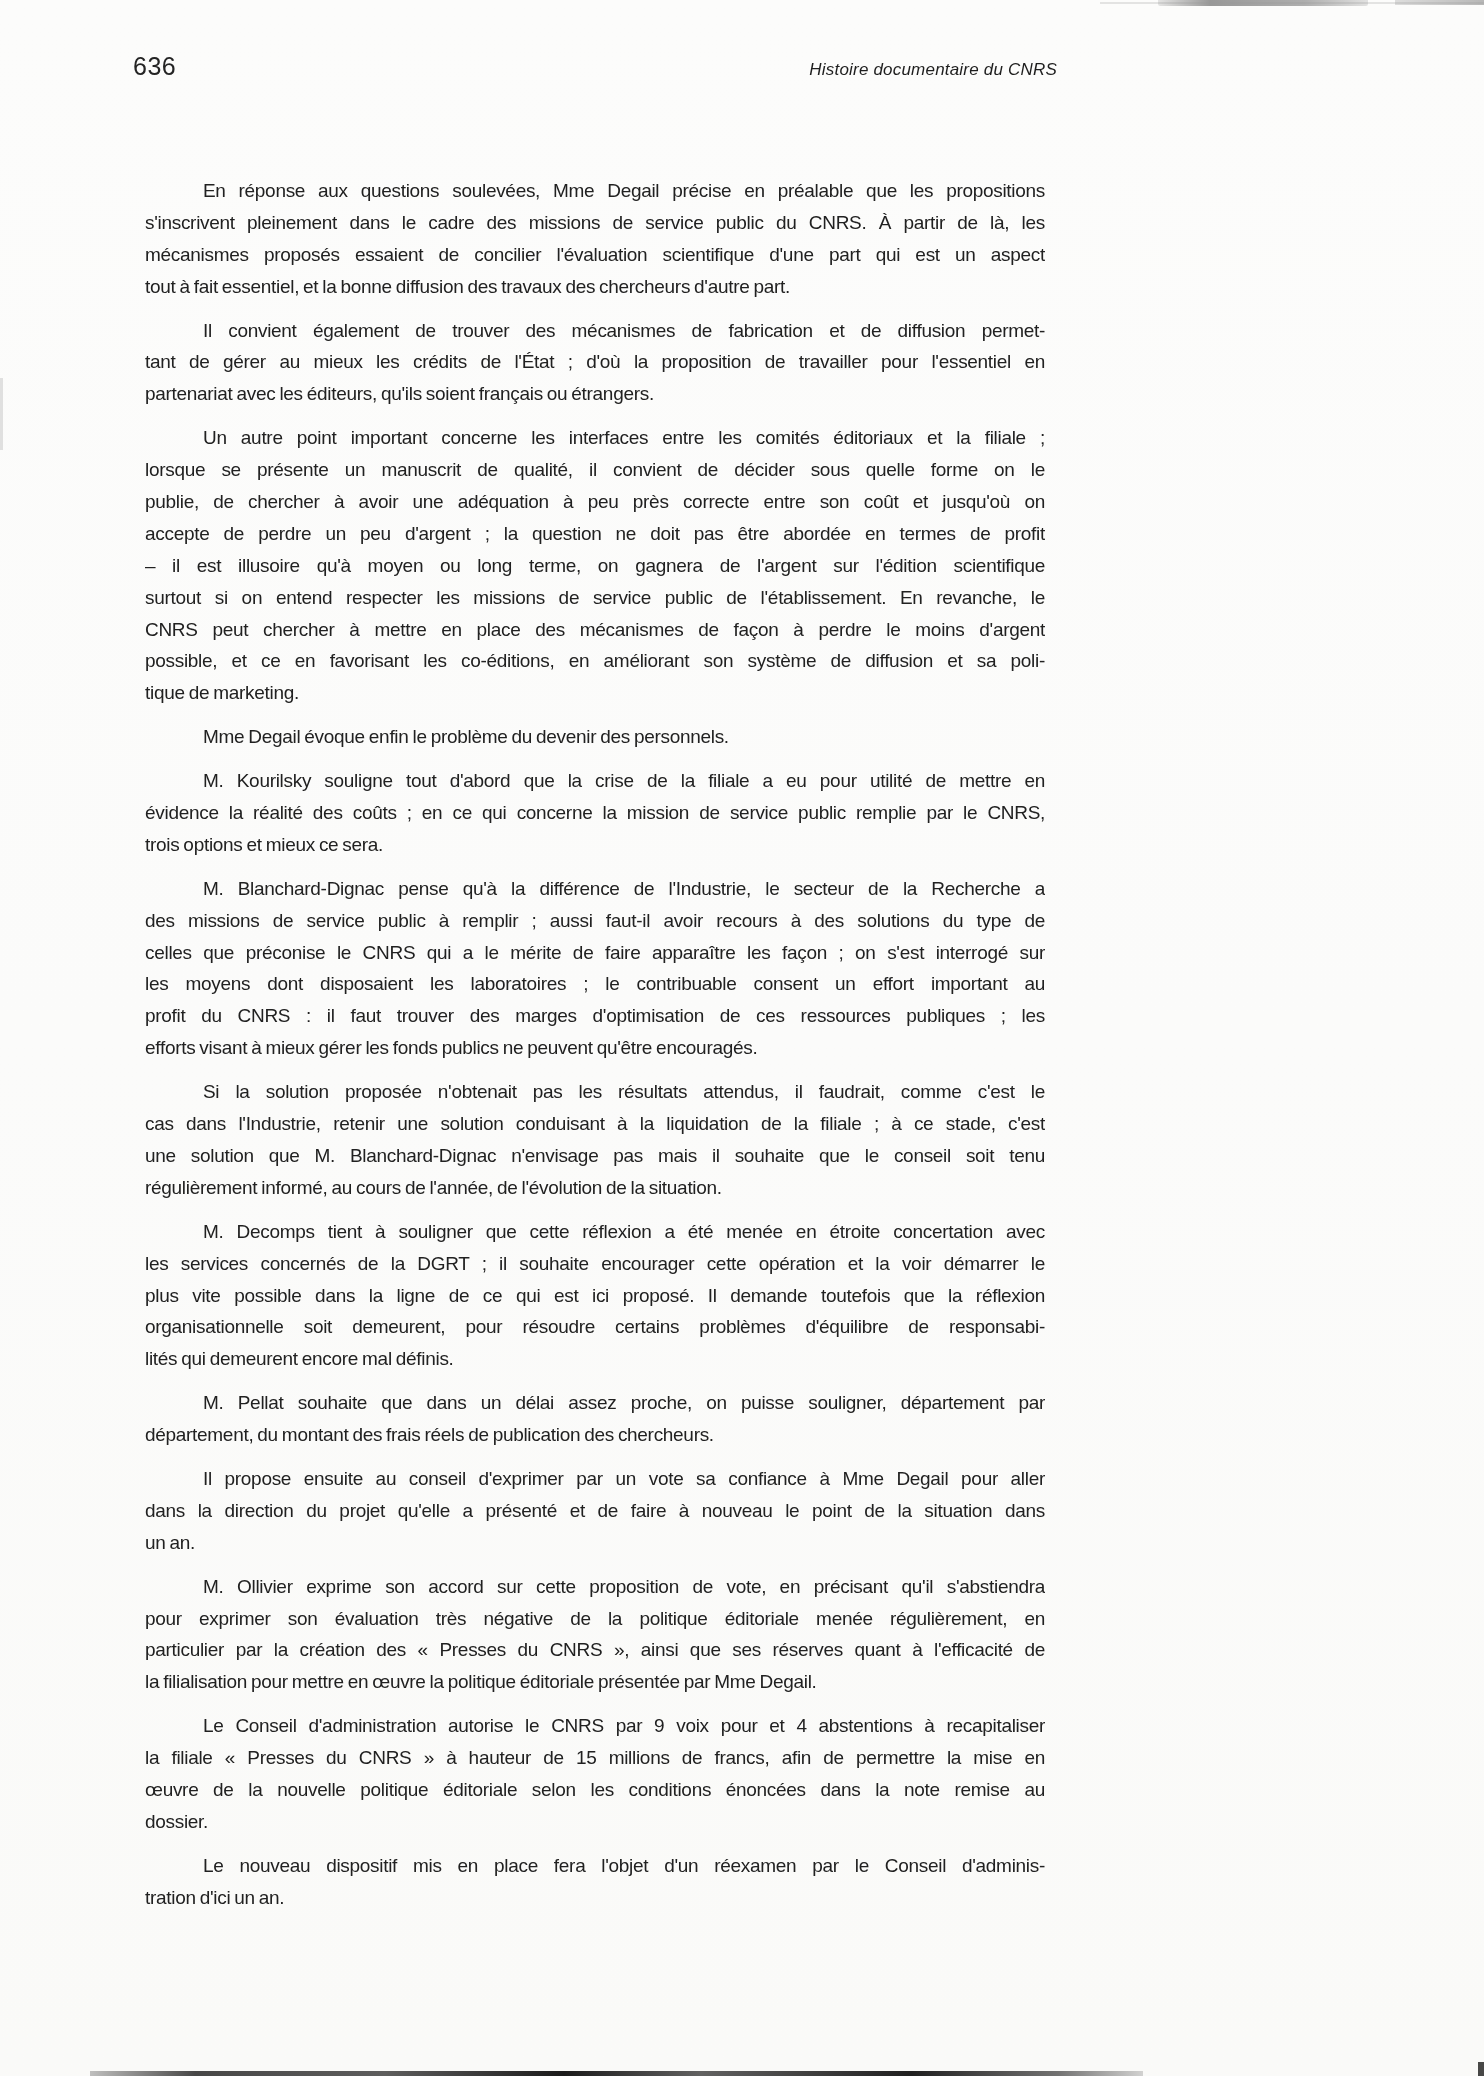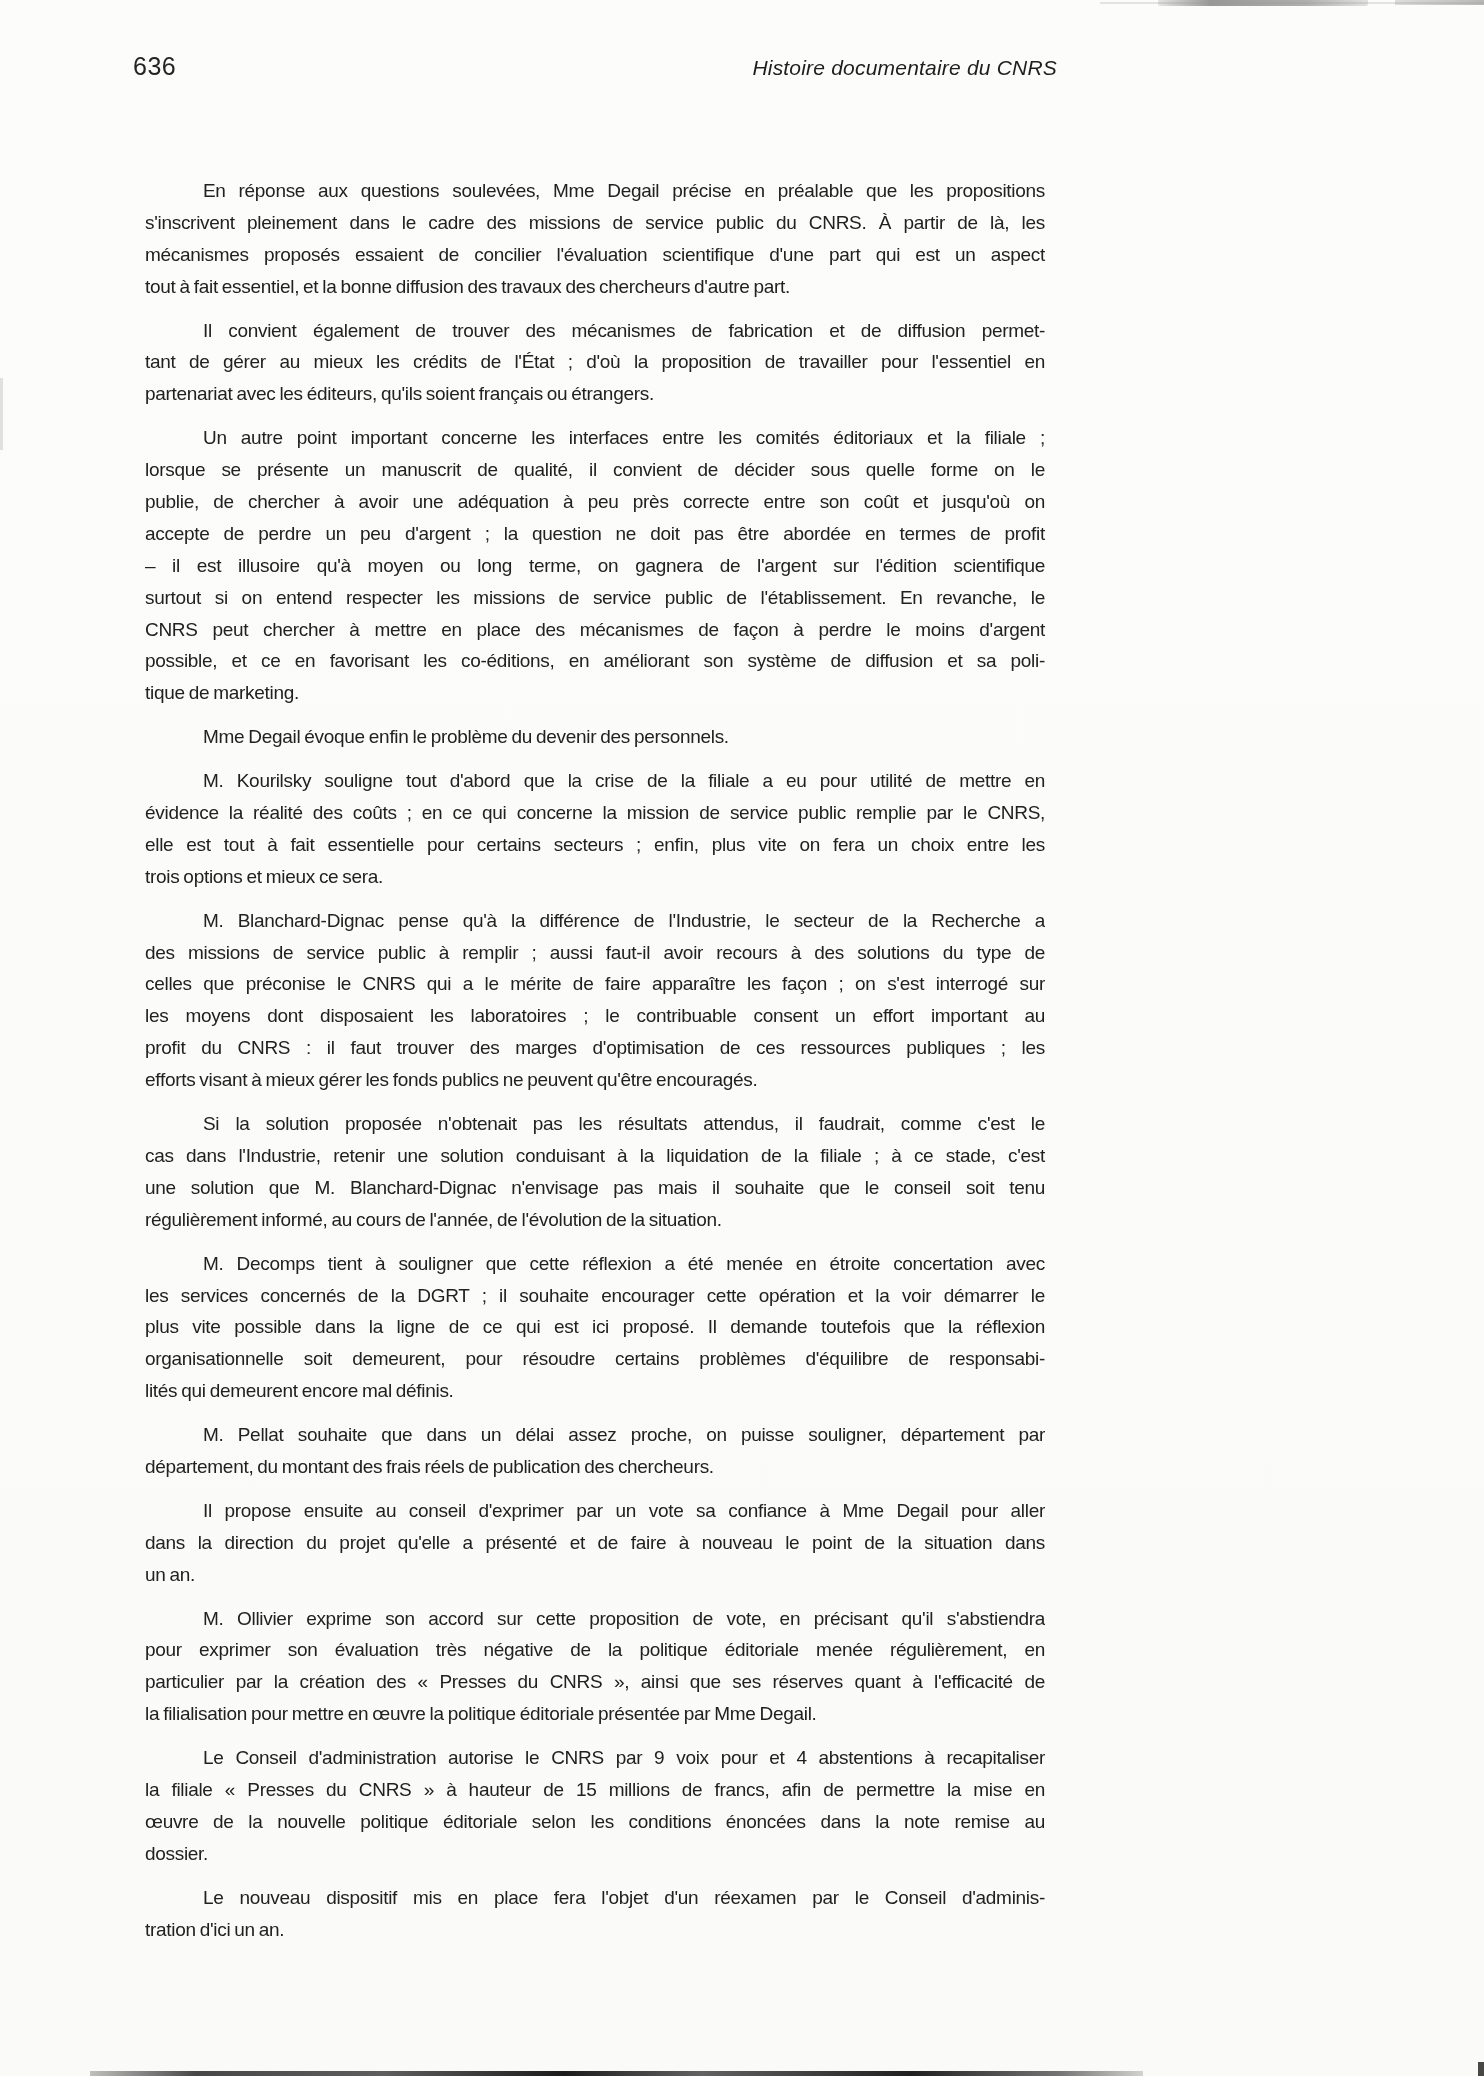--- a/index.html
+++ b/index.html
@@ -28,21 +28,21 @@
     align-items: baseline;
     gap: 44px;
   }
   .page-number {
     font-size: 25px;
     letter-spacing: 0.5px;
     color: #242424;
   }
   .running-title {
     font-style: italic;
-    font-size: 21px;
+    font-size: 17px;
     color: #1e1e1e;
     letter-spacing: 0.2px;
     text-align: right;
   }
   
   .body-text {
     position: absolute;
     left: 133px;
     top: 163px;
     width: 924px;
@@ -140,21 +140,20 @@
         <div class="line">CNRS peut chercher à mettre en place des mécanismes de façon à perdre le moins d'argent</div>
         <div class="line">possible, et ce en favorisant les co-éditions, en améliorant son système de diffusion et sa poli-</div>
         <div class="line last">tique de marketing.</div>
       </div>
       <div class="para">
         <div class="line first last">Mme Degail évoque enfin le problème du devenir des personnels.</div>
       </div>
       <div class="para">
         <div class="line first">M. Kourilsky souligne tout d'abord que la crise de la filiale a eu pour utilité de mettre en</div>
         <div class="line">évidence la réalité des coûts ; en ce qui concerne la mission de service public remplie par le CNRS,</div>
-        <div class="line">elle est tout à fait essentielle pour certains secteurs ; enfin, plus vite on fera un choix entre les</div>
         <div class="line last">trois options et mieux ce sera.</div>
       </div>
       <div class="para">
         <div class="line first">M. Blanchard-Dignac pense qu'à la différence de l'Industrie, le secteur de la Recherche a</div>
         <div class="line">des missions de service public à remplir ; aussi faut-il avoir recours à des solutions du type de</div>
         <div class="line">celles que préconise le CNRS qui a le mérite de faire apparaître les façon ; on s'est interrogé sur</div>
         <div class="line">les moyens dont disposaient les laboratoires ; le contribuable consent un effort important au</div>
         <div class="line">profit du CNRS : il faut trouver des marges d'optimisation de ces ressources publiques ; les</div>
         <div class="line last">efforts visant à mieux gérer les fonds publics ne peuvent qu'être encouragés.</div>
       </div>

